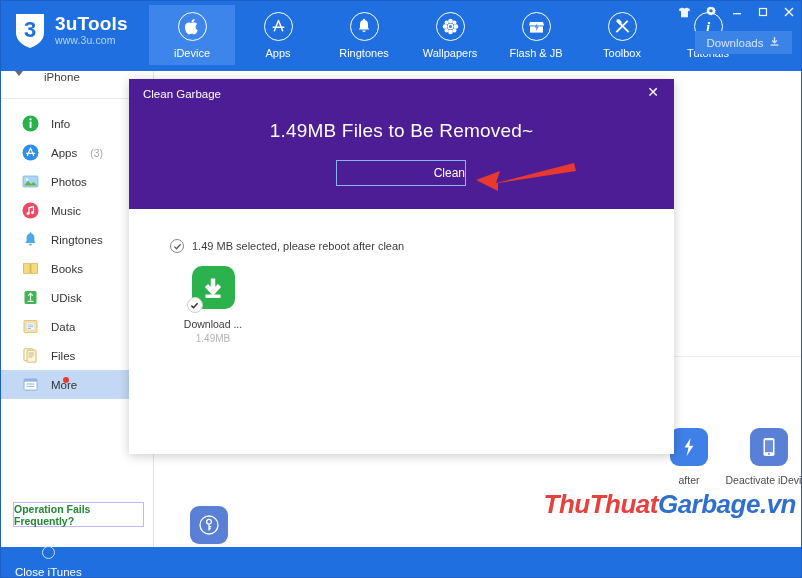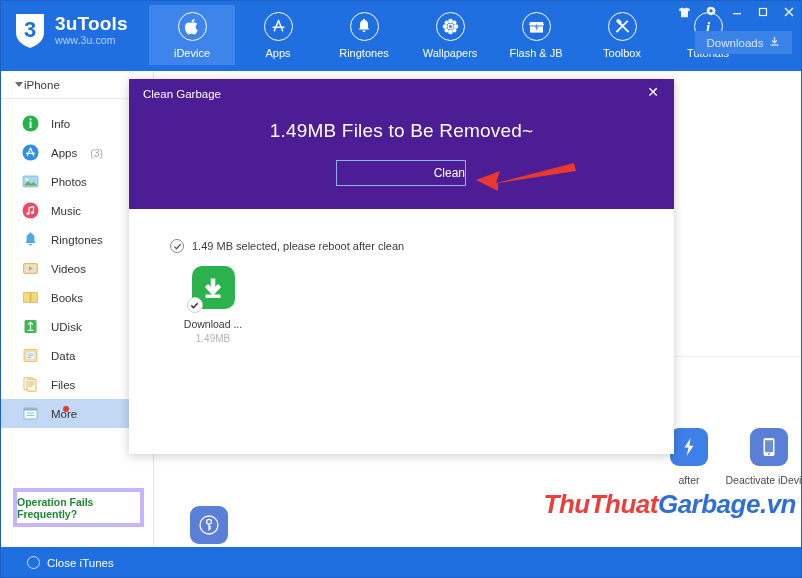--- a/index.html
+++ b/index.html
@@ -88,22 +88,22 @@
   }
 
   
   .sidebar {
     position: absolute; left: 0; top: 70px;
     width: 153px; height: 478px;
     background: #ffffff;
     border-right: 1px solid #e3e3e3;
   }
   .device-row {
-    height: 28px; display: flex; align-items: center;
-    padding-left: 14px; gap: 1px;
+    height: 28px; display: flex; 
+    padding-left: 14px; gap: 21px;
     border-bottom: 1px solid #e9e9e9;
   }
   .device-row .caret {
     width: 0; height: 0;
     border-left: 4px solid transparent;
     border-right: 4px solid transparent;
     border-top: 5px solid #6a6a6a;
   }
   .device-row .dname { font-size: 11.5px; color: #3b3b3b; }
 
@@ -125,22 +125,22 @@
   .side-item .si-count {
     font-size: 10.5px; color: #a8a8a8; margin-left: 2px;
   }
   .dot-badge {
     position: absolute; width: 6px; height: 6px;
     border-radius: 50%; background: #e8392e;
   }
 
   .op-fails {
     position: absolute; left: 12px; bottom: 22px;
-    width: 131px; height: 39px;
-    border: 4px solid #c4b5fd; background: #ffffff;
+    width: 131px; height: 25px;
+    border: 1px solid #c4b5fd; background: #ffffff;
     display: flex; align-items: center; justify-content: flex-end;
     color: #1e8a33; font-size: 10.5px; font-weight: bold;
     cursor: default;
   }
 
   
   .content {
     position: absolute; left: 154px; top: 70px;
     width: 647px; height: 478px;
     background: #ffffff;
@@ -266,24 +266,25 @@
   }
 
   
   .statusbar {
     position: absolute; left: 0; bottom: 0;
     width: 800px; height: 30px;
     background: #1f6fe0;
     display: flex; align-items: center;
   }
   .close-itunes {
-    display: flex; align-items: flex-end; gap: 7px;
-    margin-left: 26px;
+    display: flex; align-items: center; gap: 7px;
+    margin-left: 14px;
     color: #ffffff; font-size: 11.5px;
     cursor: default;
+    flex-direction: column;
   }
   .ci-ring {
     width: 13px; height: 13px; border-radius: 50%;
     border: 1.4px solid #cfe0f8;
   }
   .status-right {
     margin-left: auto; margin-right: 8px;
     display: flex; align-items: center; gap: 8px;
   }
   .ver { color: #dce9fb; font-size: 10.5px; }
@@ -498,30 +499,20 @@
         <span class="si-ico">
           <svg width="17" height="17" viewBox="0 0 17 17">
               <path d="M8.5 2.5 C6 2.5 4.6 4.3 4.6 6.7 V10 L3.4 12.1 H13.6 L12.4 10 V6.7 C12.4 4.3 11 2.5 8.5 2.5 Z" fill="#4ea8e8"></path>
               <circle cx="8.5" cy="2.2" r="1" fill="#4ea8e8"></circle>
               <path d="M7 13 C7.2 14 7.8 14.6 8.5 14.6 C9.2 14.6 9.8 14 10 13 Z" fill="#4ea8e8"></path>
             </svg>
         </span>
         <span class="si-lbl">Ringtones</span>
       </div>
 
-      <div class="side-item">
-        <span class="si-ico">
-          <svg width="17" height="17" viewBox="0 0 17 17">
-              <rect x="1.5" y="3.5" width="14" height="10" rx="1" fill="#f0d48a" stroke="#d4b267" stroke-width=".8"></rect>
-              <rect x="2.8" y="4.6" width="11.4" height="7.8" fill="#ebe2cf"></rect>
-              <path d="M7 6.6 L11 8.5 L7 10.4 Z" fill="#c9a24f"></path>
-            </svg>
-        </span>
-        <span class="si-lbl">Videos</span>
-      </div>
 
       <div class="side-item">
         <span class="si-ico">
           <svg width="17" height="17" viewBox="0 0 17 17">
               <path d="M1.5 3.5 H8 V13.5 H1.5 Z" fill="#f5d97e" stroke="#d9b85a" stroke-width=".8"></path>
               <path d="M9 3.5 H15.5 V13.5 H9 Z" fill="#f5d97e" stroke="#d9b85a" stroke-width=".8"></path>
               <rect x="7.9" y="3.5" width="1.2" height="10" fill="#d9b85a"></rect>
             </svg>
         </span>
         <span class="si-lbl">Books</span>

